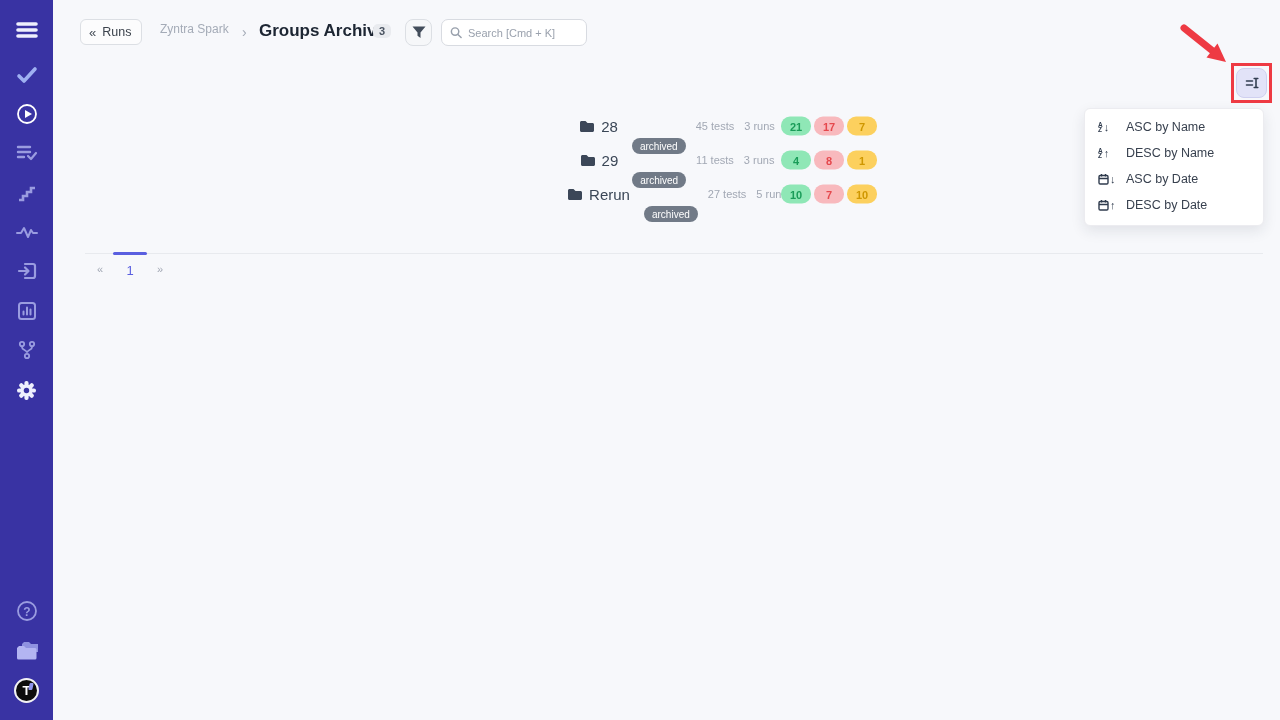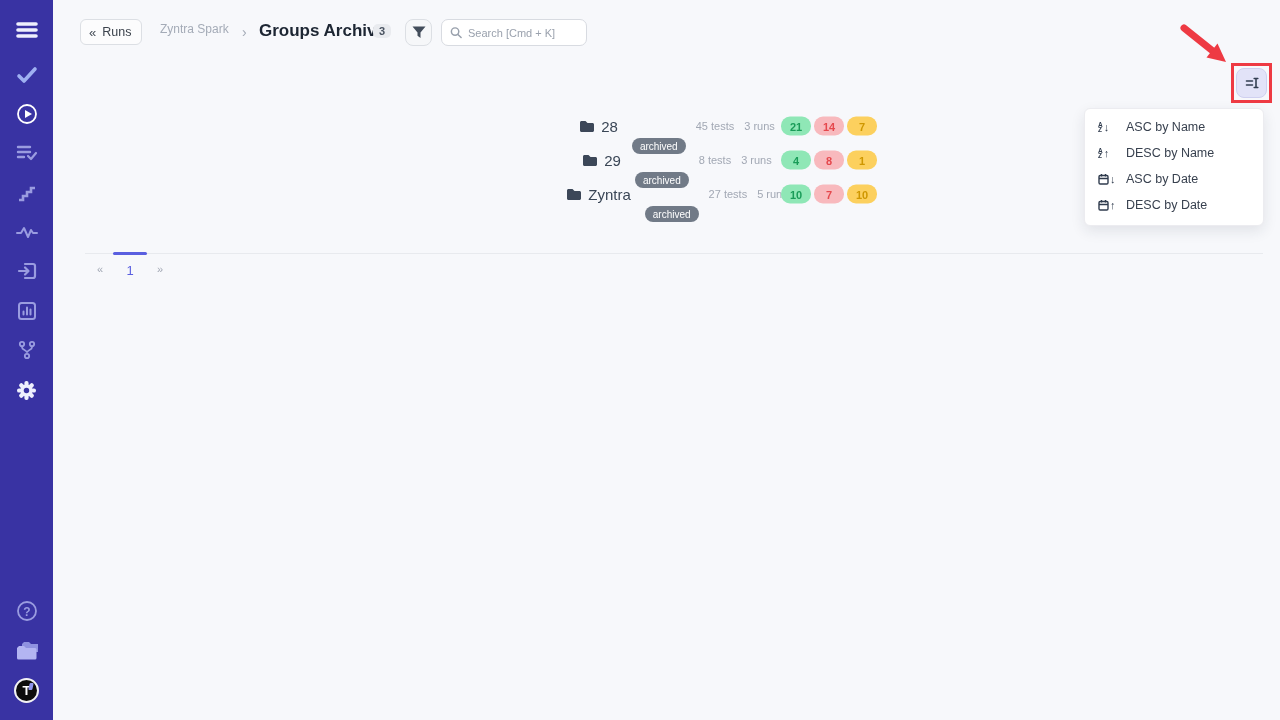--- a/index.html
+++ b/index.html
@@ -227,45 +227,45 @@
   <div class="grow">
     <svg width="16" height="14" viewBox="0 0 16 14">
         <path d="M1 3.5C1 2.7 1.7 2 2.5 2h4l2 2h5c.8 0 1.5.7 1.5 1.5v6c0 .8-.7 1.5-1.5 1.5h-11C1.7 13 1 12.3 1 11.5z" fill="#3c4758"></path>
       </svg>
     <span class="name">28</span>
     <span class="pill-archived">archived</span>
     <span class="meta">45 tests</span>
     <span class="meta">3 runs</span>
     <span class="counts">
       <span class="cnt pass">21</span>
-      <span class="cnt fail">14</span>
+      <span class="cnt fail">17</span>
       <span class="cnt skip">7</span>
     </span>
   </div>
 
   <div class="grow">
     <svg width="16" height="14" viewBox="0 0 16 14">
         <path d="M1 3.5C1 2.7 1.7 2 2.5 2h4l2 2h5c.8 0 1.5.7 1.5 1.5v6c0 .8-.7 1.5-1.5 1.5h-11C1.7 13 1 12.3 1 11.5z" fill="#3c4758"></path>
       </svg>
     <span class="name">29</span>
     <span class="pill-archived">archived</span>
-    <span class="meta">8 tests</span>
+    <span class="meta">11 tests</span>
     <span class="meta">3 runs</span>
     <span class="counts">
       <span class="cnt pass">4</span>
       <span class="cnt fail">8</span>
       <span class="cnt skip">1</span>
     </span>
   </div>
 
   <div class="grow">
     <svg width="16" height="14" viewBox="0 0 16 14">
         <path d="M1 3.5C1 2.7 1.7 2 2.5 2h4l2 2h5c.8 0 1.5.7 1.5 1.5v6c0 .8-.7 1.5-1.5 1.5h-11C1.7 13 1 12.3 1 11.5z" fill="#3c4758"></path>
       </svg>
-    <span class="name">Zyntra</span>
+    <span class="name">Rerun</span>
     <span class="pill-archived">archived</span>
     <span class="meta">27 tests</span>
     <span class="meta">5 runs</span>
     <span class="counts">
       <span class="cnt pass">10</span>
       <span class="cnt fail">7</span>
       <span class="cnt skip">10</span>
     </span>
   </div>
 

